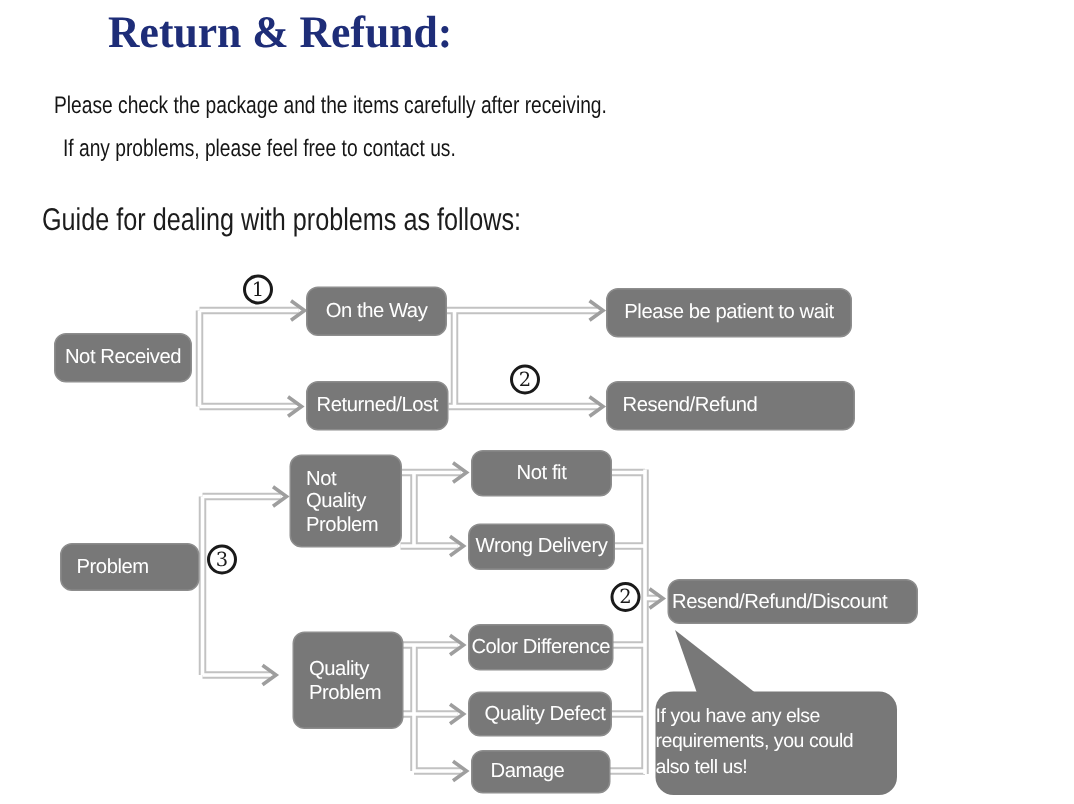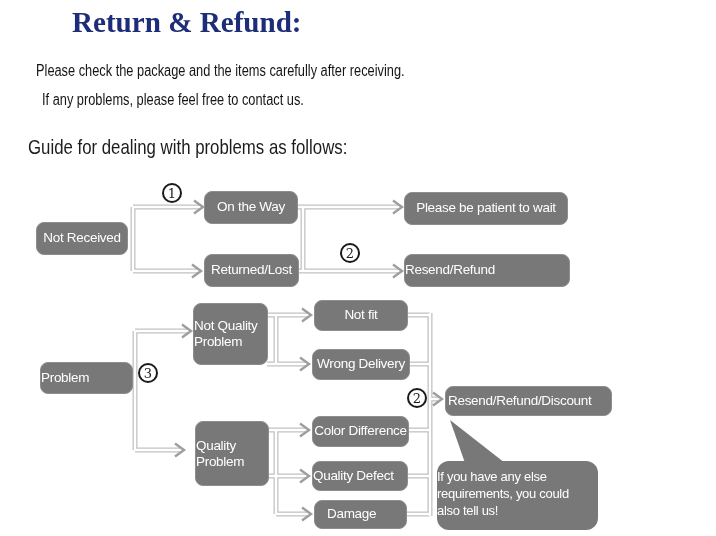--- a/index.html
+++ b/index.html
@@ -23,21 +23,21 @@
   .pipe-inner { stroke:#ffffff; stroke-width:2.4; fill:none; }
   .chev { stroke:#9e9e9e; stroke-width:2.4; fill:none; }
   .tail-fill { fill:#787878; }
 
   .node {
     position:absolute; z-index:2; background:#787878; border:1px solid #8d8d8d;
     border-radius:8px; color:#ffffff; font-size:13.5px; letter-spacing:-0.3px;
     display:flex; align-items:center; justify-content:center;
     box-sizing:border-box; line-height:1.1; white-space:nowrap;
   }
-  .node.left { justify-content:flex-start; }
+  .node.left { justify-content:flex-start; padding-left:10px; }
   .node.multi { white-space:normal; line-height:1.15; padding-right:4px; }
   .marker {
     position:absolute; z-index:3; width:20px; height:20px; box-sizing:border-box;
     border:2px solid #1a1a1a; border-radius:50%; background:#ffffff;
     display:flex; align-items:center; justify-content:center;
     font-family:"DejaVu Serif", serif; font-size:13px; color:#1a1a1a;
   }
   .bubble {
     position:absolute; z-index:2; background:#787878; border-radius:12px;
     color:#ffffff; font-size:13px; letter-spacing:-0.3px; line-height:1.3;

